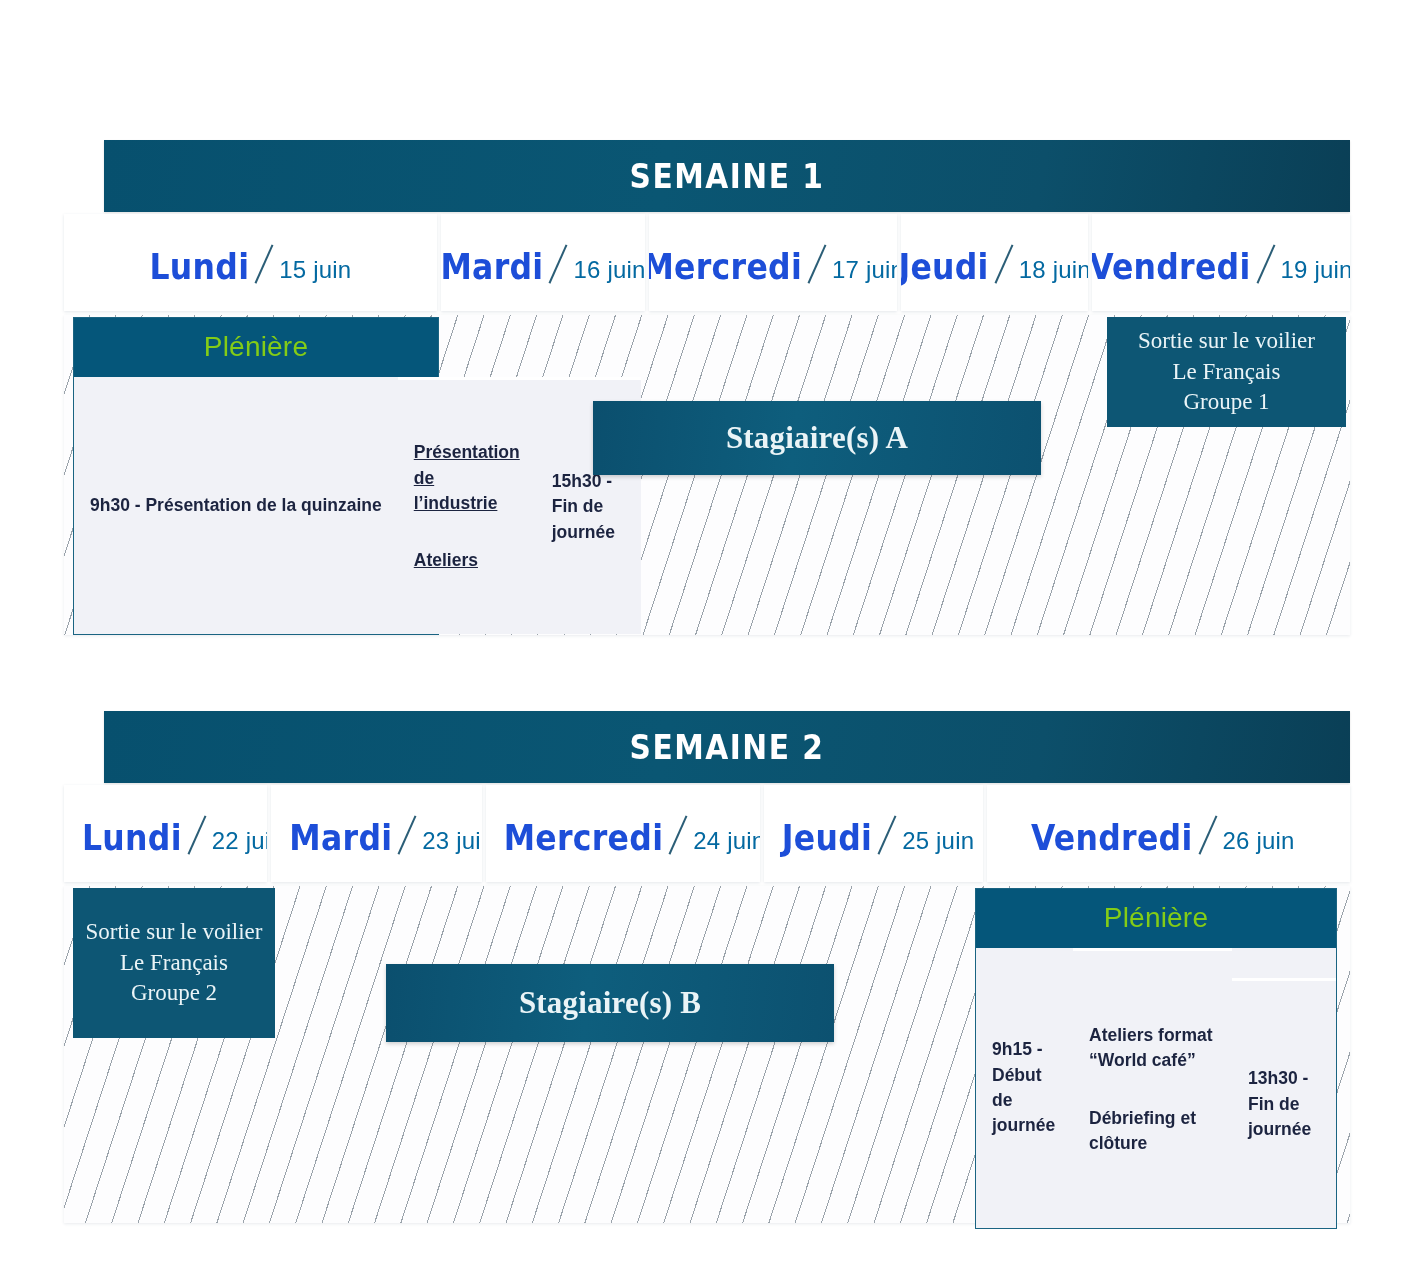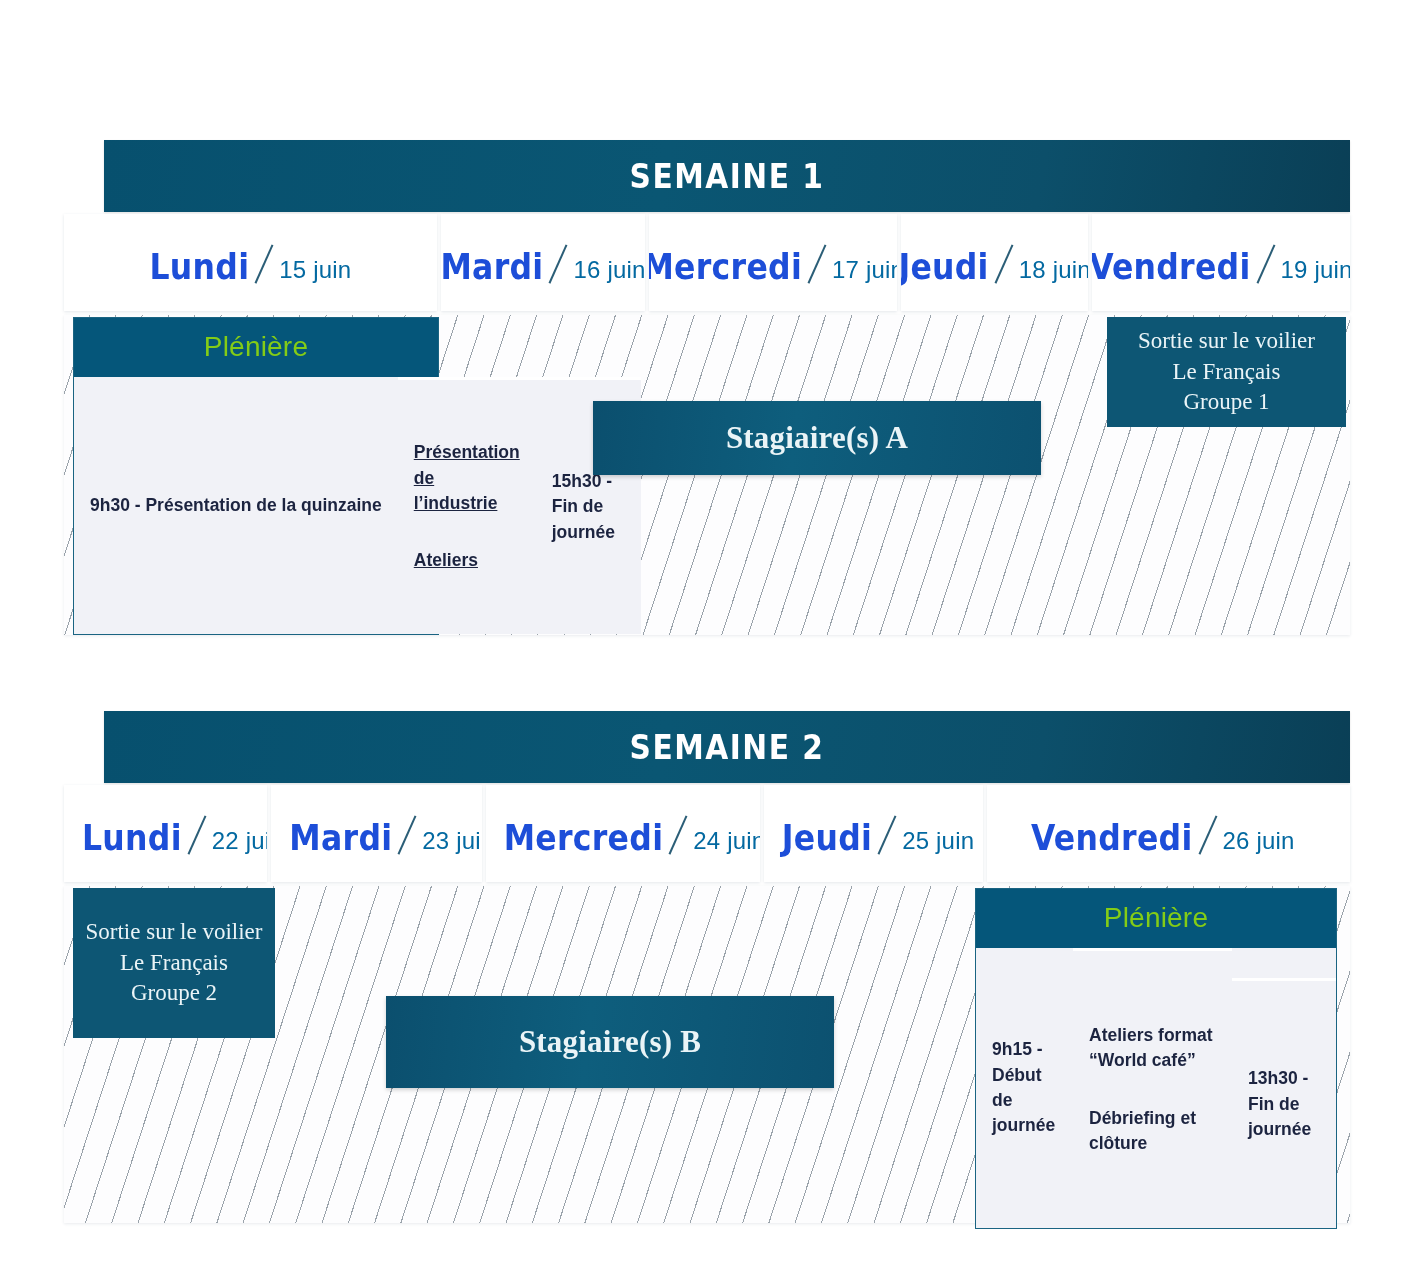--- a/index.html
+++ b/index.html
@@ -306,21 +306,21 @@
   </div>
 
   <div class="week-body" id="week-2-body">
 
     <div class="event-block" style="left:9px; top:2px; width:202px; height:150px; white-space:pre-line;">
       <span>Sortie sur le voilier
 Le Français
 Groupe 2</span>
     </div>
 
-    <div class="event-block gradient" style="left:322px; top:78px; width:448px; height:92px;margin-top:32px;">
+    <div class="event-block gradient" style="left:322px; top:78px; width:448px; height:78px;">
       <span>Stagiaire(s) B</span>
     </div>
 
     <div class="plenary" style="left:911px; top:2px; width:362px; height:341px;">
       <div class="plenary-head">Plénière</div>
       <div class="plenary-rows">
         <div class="plenary-row" style="flex:0 0 65px;">
           <p>9h15 - Début de journée</p>
         </div>
         <div class="plenary-row" style="flex:1 1 auto;">

